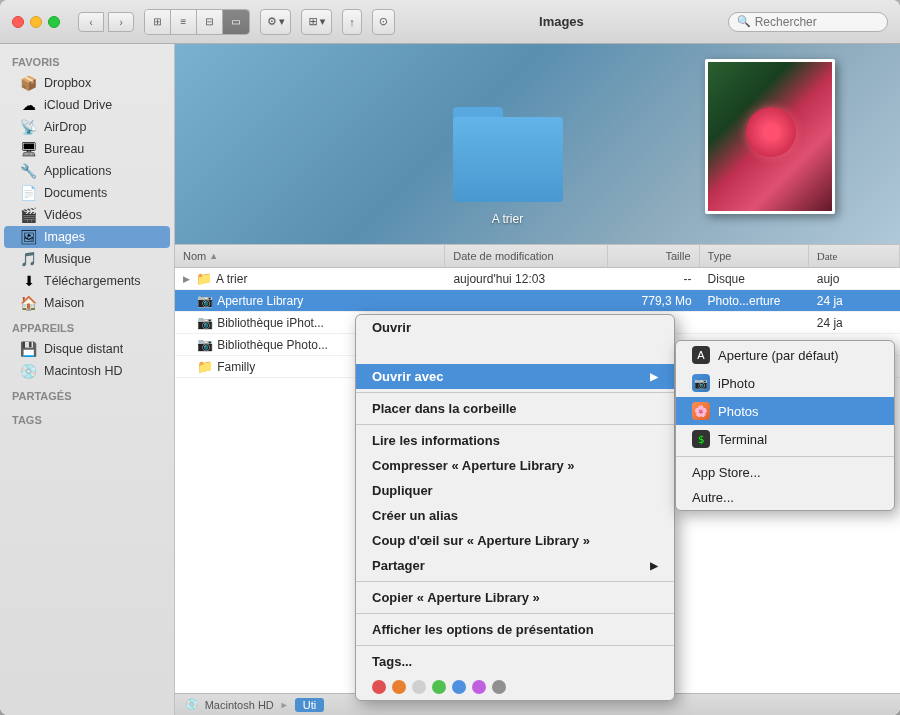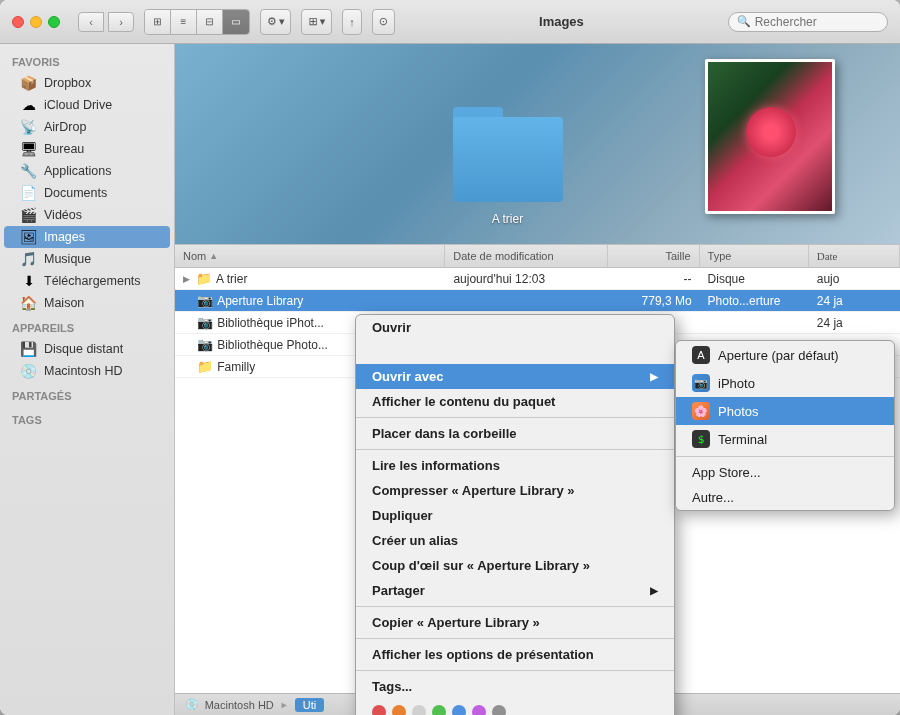--- a/index.html
+++ b/index.html
@@ -623,21 +623,20 @@
         <span style="font-size:9px; color:#999;">►</span>
         <span style="background: #4a8fd0; color: white; padding: 1px 8px; border-radius: 3px; font-size: 11px;">Uti</span>
       </div>
 
       <div class="context-menu">
         <div class="menu-item">Ouvrir</div>
         <div class="menu-item highlighted">
           <span>Ouvrir avec</span>
           <span class="menu-arrow">▶</span>
         </div>
-        <div class="menu-item">Afficher le contenu du paquet</div>
         <div class="menu-divider"></div>
         <div class="menu-item">Placer dans la corbeille</div>
         <div class="menu-divider"></div>
         <div class="menu-item">Lire les informations</div>
         <div class="menu-item">Compresser « Aperture Library »</div>
         <div class="menu-item">Dupliquer</div>
         <div class="menu-item">Créer un alias</div>
         <div class="menu-item">Coup d'œil sur « Aperture Library »</div>
         <div class="menu-item">
           <span>Partager</span>

